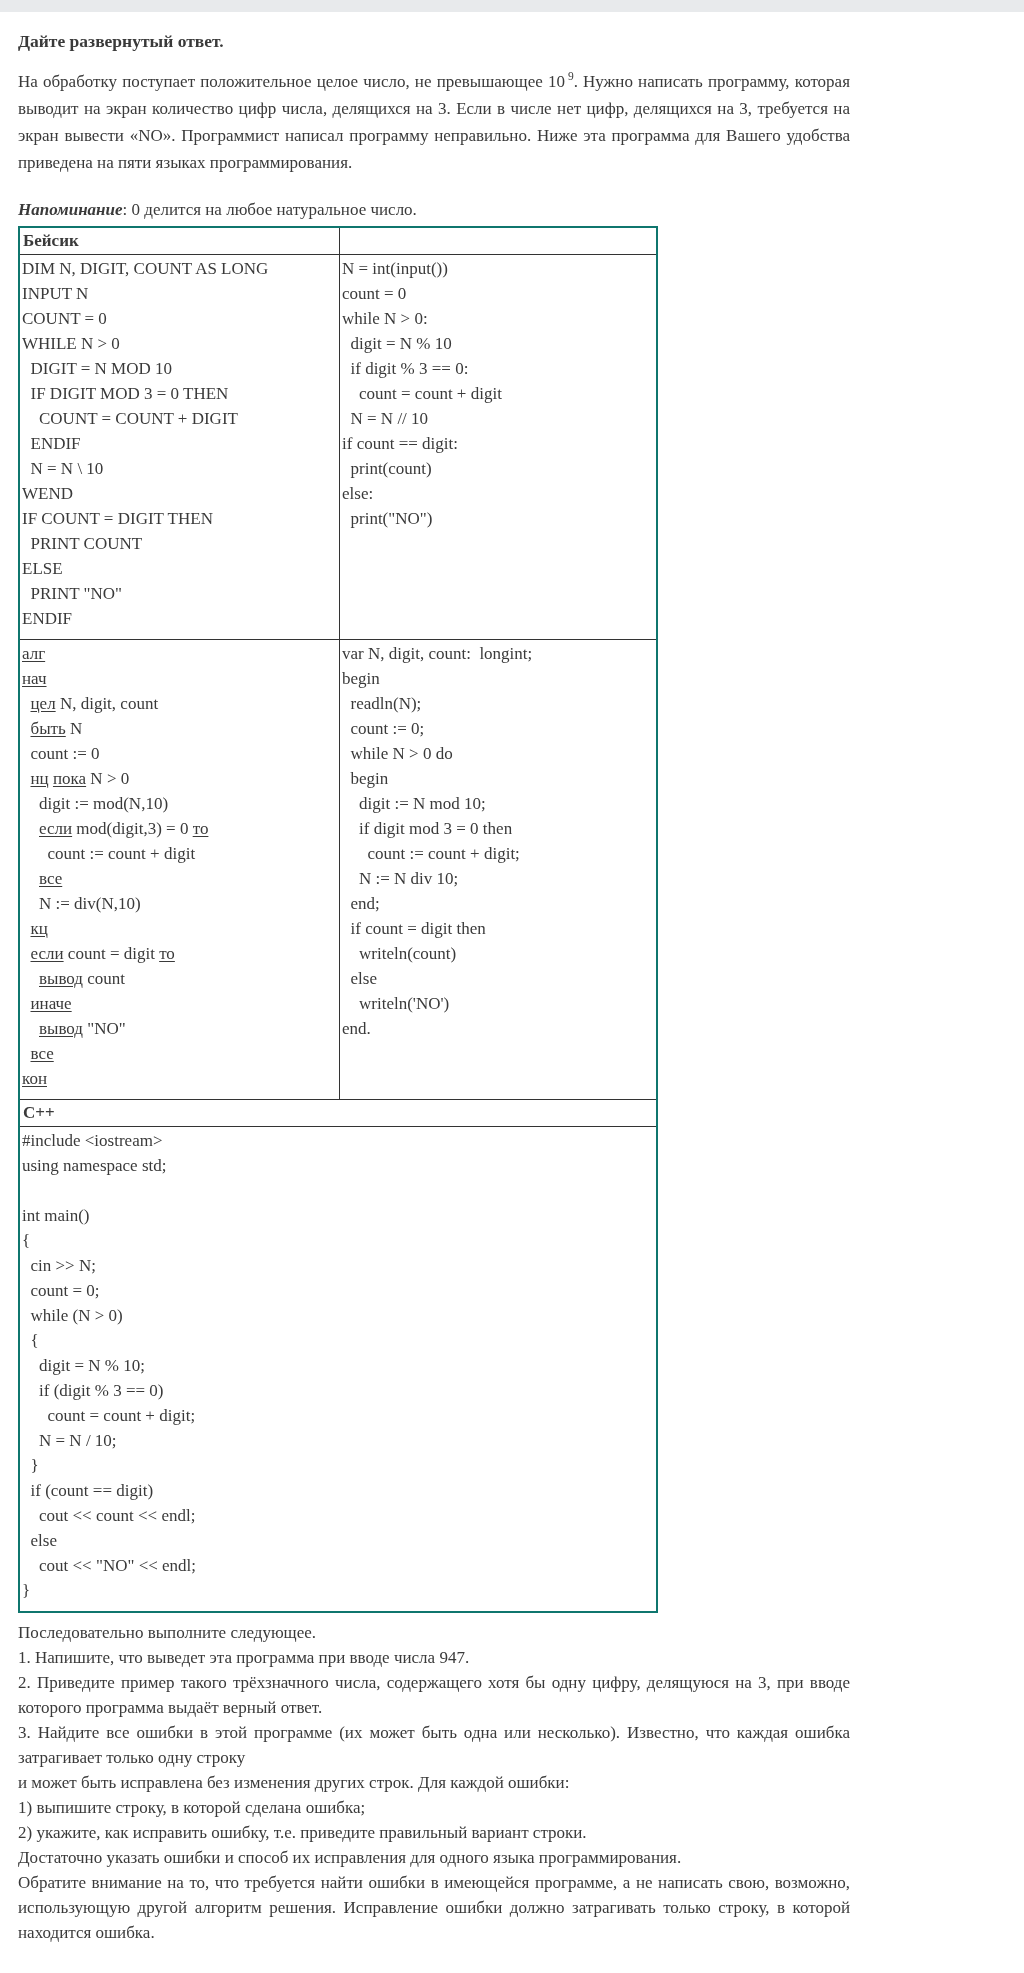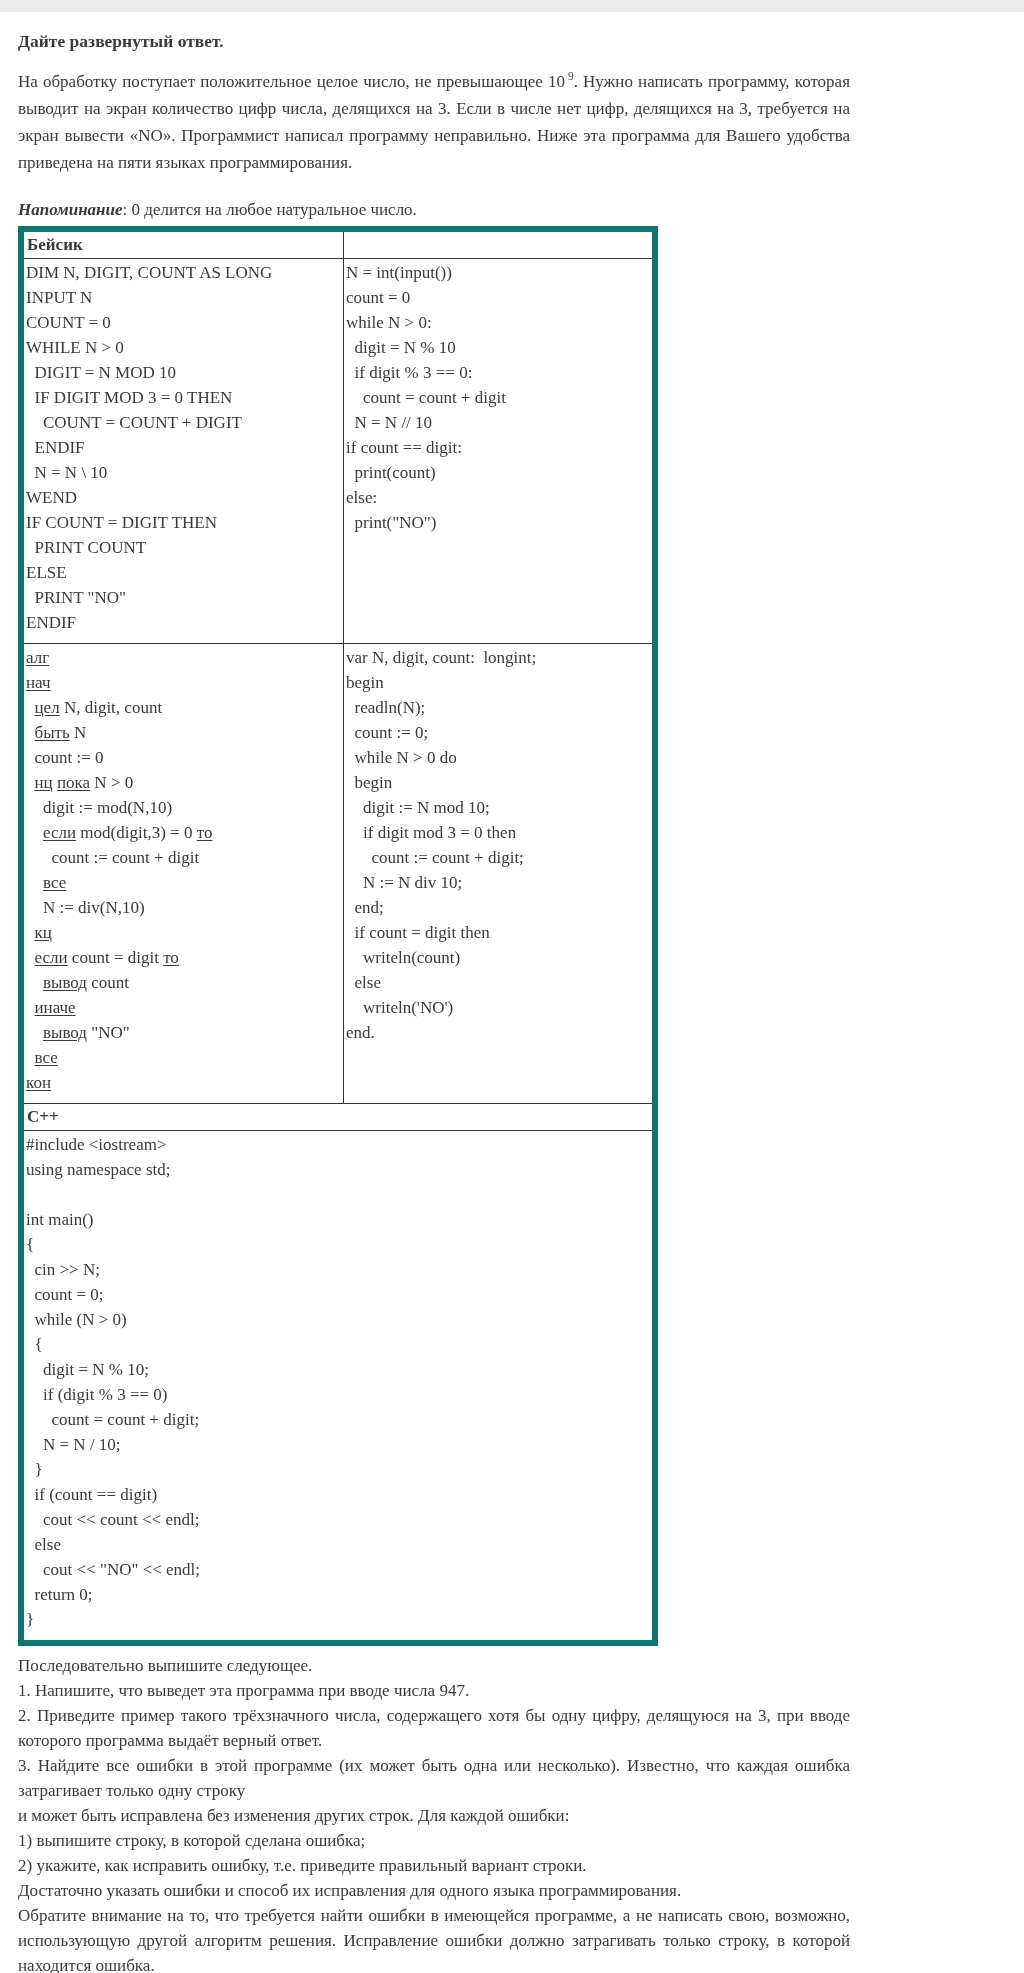--- a/index.html
+++ b/index.html
@@ -40,21 +40,21 @@
     line-height: 27px;
     margin-top: 20px;
   }
   .note-label {
     font-weight: bold;
     font-style: italic;
   }
   
   .codetable {
     width: 640px;
-    border: 6px solid #0f766e;
+    border: 2px solid #0f766e;
     margin-top: 3px;
   }
   .row2 { display: grid; grid-template-columns: 320px 1fr; }
   .row1 { display: block; }
   .codetable > div:not(:last-child) { border-bottom: 1px solid #333333; }
   .c1 { border-right: 1px solid #333333; }
   .hcell {
     font-weight: bold;
     padding: 1px 3px 2px 3px;
     line-height: 23px;
@@ -180,28 +180,27 @@
         <div class="cl">  {</div>
         <div class="cl">    digit = N % 10;</div>
         <div class="cl">    if (digit % 3 == 0)</div>
         <div class="cl">      count = count + digit;</div>
         <div class="cl">    N = N / 10;</div>
         <div class="cl">  }</div>
         <div class="cl">  if (count == digit)</div>
         <div class="cl">    cout &lt;&lt; count &lt;&lt; endl;</div>
         <div class="cl">  else</div>
         <div class="cl">    cout &lt;&lt; "NO" &lt;&lt; endl;</div>
-        <div class="cl">  return 0;</div>
         <div class="cl">}</div>
       </div>
 
   </div>
 
   <div class="tasks">
-      <div class="task">Последовательно выпишите следующее.</div>
+      <div class="task">Последовательно выполните следующее.</div>
       <div class="task">1. Напишите, что выведет эта программа при вводе числа 947.</div>
       <div class="task j">2. Приведите пример такого трёхзначного числа, содержащего хотя бы одну цифру, делящуюся на 3, при вводе которого программа выдаёт верный ответ.</div>
       <div class="task j">3. Найдите все ошибки в этой программе (их может быть одна или несколько). Известно, что каждая ошибка затрагивает только одну строку</div>
       <div class="task">и может быть исправлена без изменения других строк. Для каждой ошибки:</div>
       <div class="task">1) выпишите строку, в которой сделана ошибка;</div>
       <div class="task">2) укажите, как исправить ошибку, т.е. приведите правильный вариант строки.</div>
       <div class="task">Достаточно указать ошибки и способ их исправления для одного языка программирования.</div>
       <div class="task j">Обратите внимание на то, что требуется найти ошибки в имеющейся программе, а не написать свою, возможно, использующую другой алгоритм решения. Исправление ошибки должно затрагивать только строку, в которой находится ошибка.</div>
     </div>
 

